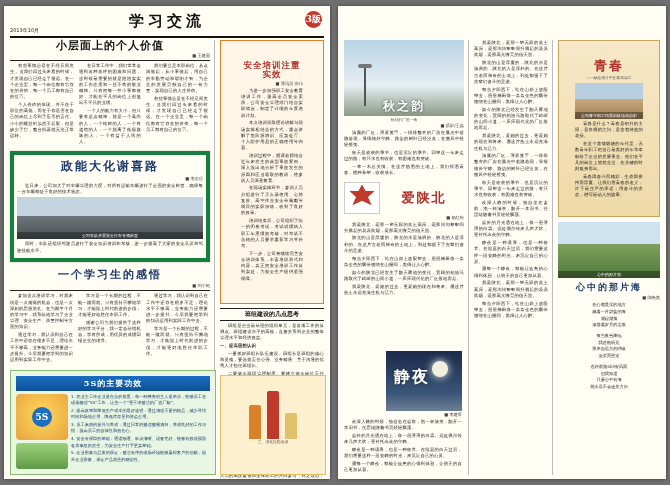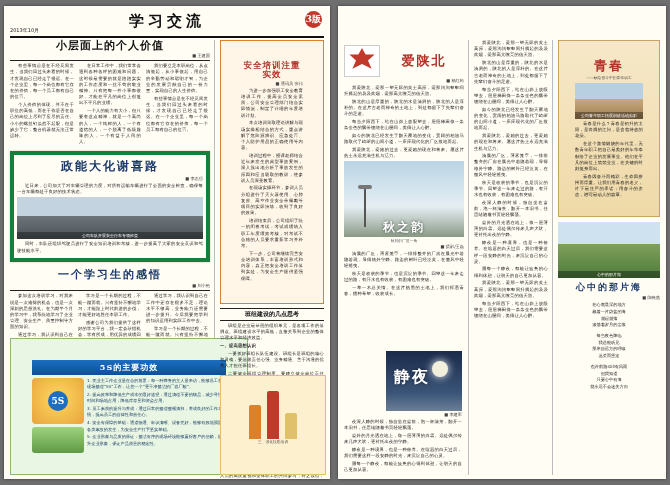--- a/index.html
+++ b/index.html
@@ -116,21 +116,21 @@
               <p>学习是一个长期的过程，不能一蹴而就。只有坚持不懈地学习，才能跟上时代前进的步伐，才能更好地胜任本职工作。</p>
               <p>感谢公司为我们提供了这样好的学习平台，我一定会珍惜机会，学有所成，用优异的成绩回报企业的培养。</p>
             </div>
             <div class="txt" style="width:62px;">
               <p>通过学习，我认识到自己在工作中还存在很多不足，理论水平不够高，业务能力还需要进一步提升。今后我要把学到的知识运用到实际工作中去。</p>
               <p>学习是一个长期的过程，不能一蹴而就。只有坚持不懈地学习，才能跟上时代前进的步伐，才能更好地胜任本职工作。</p>
             </div>
           </div>
         </div>
 
-        <div class="greenpanel" style="position:absolute;left:0;bottom:0;width:194px;padding:21px;">
+        <div class="greenpanel" style="position:absolute;left:0;bottom:0;width:194px;padding:5px;">
           <div class="bluebar">5S的主要功效</div>
           <div style="display:flex;gap:3px;margin-top:3px;">
             <div style="width:52px;">
               <div style="height:46px;background:radial-gradient(circle at 50% 45%,#ffd95e,#e8a33d);border-radius:4px;position:relative;">
                 <div style="position:absolute;left:50%;top:50%;transform:translate(-50%,-50%);width:20px;height:20px;border-radius:50%;background:#1b6ec2;color:#fff;font-size:9px;font-weight:bold;display:flex;align-items:center;justify-content:center;font-family:'DejaVu Serif',serif;">5S</div>
               </div>
               <div style="height:26px;margin-top:3px;background:linear-gradient(#9ed27d,#5f9a46);border-radius:3px;"></div>
             </div>
             <div class="list" style="flex:1;">
               <div>1. 凭业主工作企业是在合的前景：每一种商务的主人是来访，能够员工在现场整理“5S”工作，让您一个“更干净整洁的厂容厂貌”。</div>
@@ -191,49 +191,49 @@
   </div>
 
   <div class="page page-right">
 
 
     <div class="cols">
       <div class="vline" style="left:124px;"></div>
       <div class="vline" style="left:208px;"></div>
 
       <div class="col" style="left:0;width:120px;">
+        <div>
+          <div class="photo sky" style="height:76px;">
+            <div style="position:absolute;left:20px;bottom:10px;width:2px;height:40px;background:#555;"></div>
+            <div style="position:absolute;left:14px;bottom:48px;width:14px;height:4px;border-radius:2px;background:#777;"></div>
+          </div>
+          <div class="calli white" style="margin-top:-18px;position:relative;">秋之韵</div>
+          <div class="tiny" style="text-align:center;margin-top:2px;">秋日的厂区一角</div>
+          <div class="byline">■ 摄影/王磊</div>
+          <div class="txt">
+            <p>清晨的厂区，薄雾笼罩，一排排整齐的厂房在晨光中若隐若现，显得格外宁静。路边的树叶已经泛黄，在微风中轻轻摇曳。</p>
+            <p>秋天是收获的季节，也是沉淀的季节。回望这一年来走过的路，有汗水也有收获，有困难也有突破。</p>
+            <p>一草一木总关情。在这片熟悉的土地上，我们挥洒青春，播种希望，收获成长。</p>
+          </div>
+        </div>
+
         <div style="margin-top:5px;">
           <div style="display:flex;align-items:center;gap:4px;">
             <div class="papercut" style="width:34px;height:30px;">
                 <div class="cut-red"></div>
               </div>
             <div class="calli red" style="flex:1;font-size:13px;">爱陕北</div>
           </div>
           <div class="byline">■ 杨红梅</div>
           <div class="txt">
             <p>我爱陕北，爱那一望无际的黄土高原，爱那沟沟壑壑间升腾起的袅袅炊烟，爱那高亢嘹亮的信天游。</p>
             <p>陕北的山是厚重的，陕北的水是清冽的，陕北的人是淳朴的。在这片古老而神奇的土地上，到处都留下了先辈们奋斗的足迹。</p>
             <p>每当夕阳西下，站在山峁上放眼望去，层层梯田像一条条金色的飘带缠绕在山腰间，美得让人心醉。</p>
             <p>如今的陕北已经发生了翻天覆地的变化，宽阔的柏油马路取代了崎岖的山间小道，一座座现代化的厂区拔地而起。</p>
             <p>我爱陕北，爱她的过去，更爱她的现在和将来。愿这片热土永远充满生机与活力。</p>
-          </div>
-        </div>
-
-        <div>
-          <div class="photo sky" style="height:76px;">
-            <div style="position:absolute;left:20px;bottom:10px;width:2px;height:40px;background:#555;"></div>
-            <div style="position:absolute;left:14px;bottom:48px;width:14px;height:4px;border-radius:2px;background:#777;"></div>
-          </div>
-          <div class="calli white" style="margin-top:-18px;position:relative;">秋之韵</div>
-          <div class="tiny" style="text-align:center;margin-top:2px;">秋日的厂区一角</div>
-          <div class="byline">■ 摄影/王磊</div>
-          <div class="txt">
-            <p>清晨的厂区，薄雾笼罩，一排排整齐的厂房在晨光中若隐若现，显得格外宁静。路边的树叶已经泛黄，在微风中轻轻摇曳。</p>
-            <p>秋天是收获的季节，也是沉淀的季节。回望这一年来走过的路，有汗水也有收获，有困难也有突破。</p>
-            <p>一草一木总关情。在这片熟悉的土地上，我们挥洒青春，播种希望，收获成长。</p>
           </div>
         </div>
 
         <div style="position:absolute;left:0;bottom:0;width:118px;">
           <div class="photo night" style="height:60px;position:relative;">
             <div style="position:absolute;right:14px;top:10px;width:16px;height:16px;border-radius:50%;background:#f2f0dc;box-shadow:0 0 8px #fff;"></div>
             <div class="calli white" style="position:absolute;left:8px;top:16px;font-size:16px;">静夜</div>
           </div>
           <div class="byline">■ 李建军</div>
           <div class="txt">

